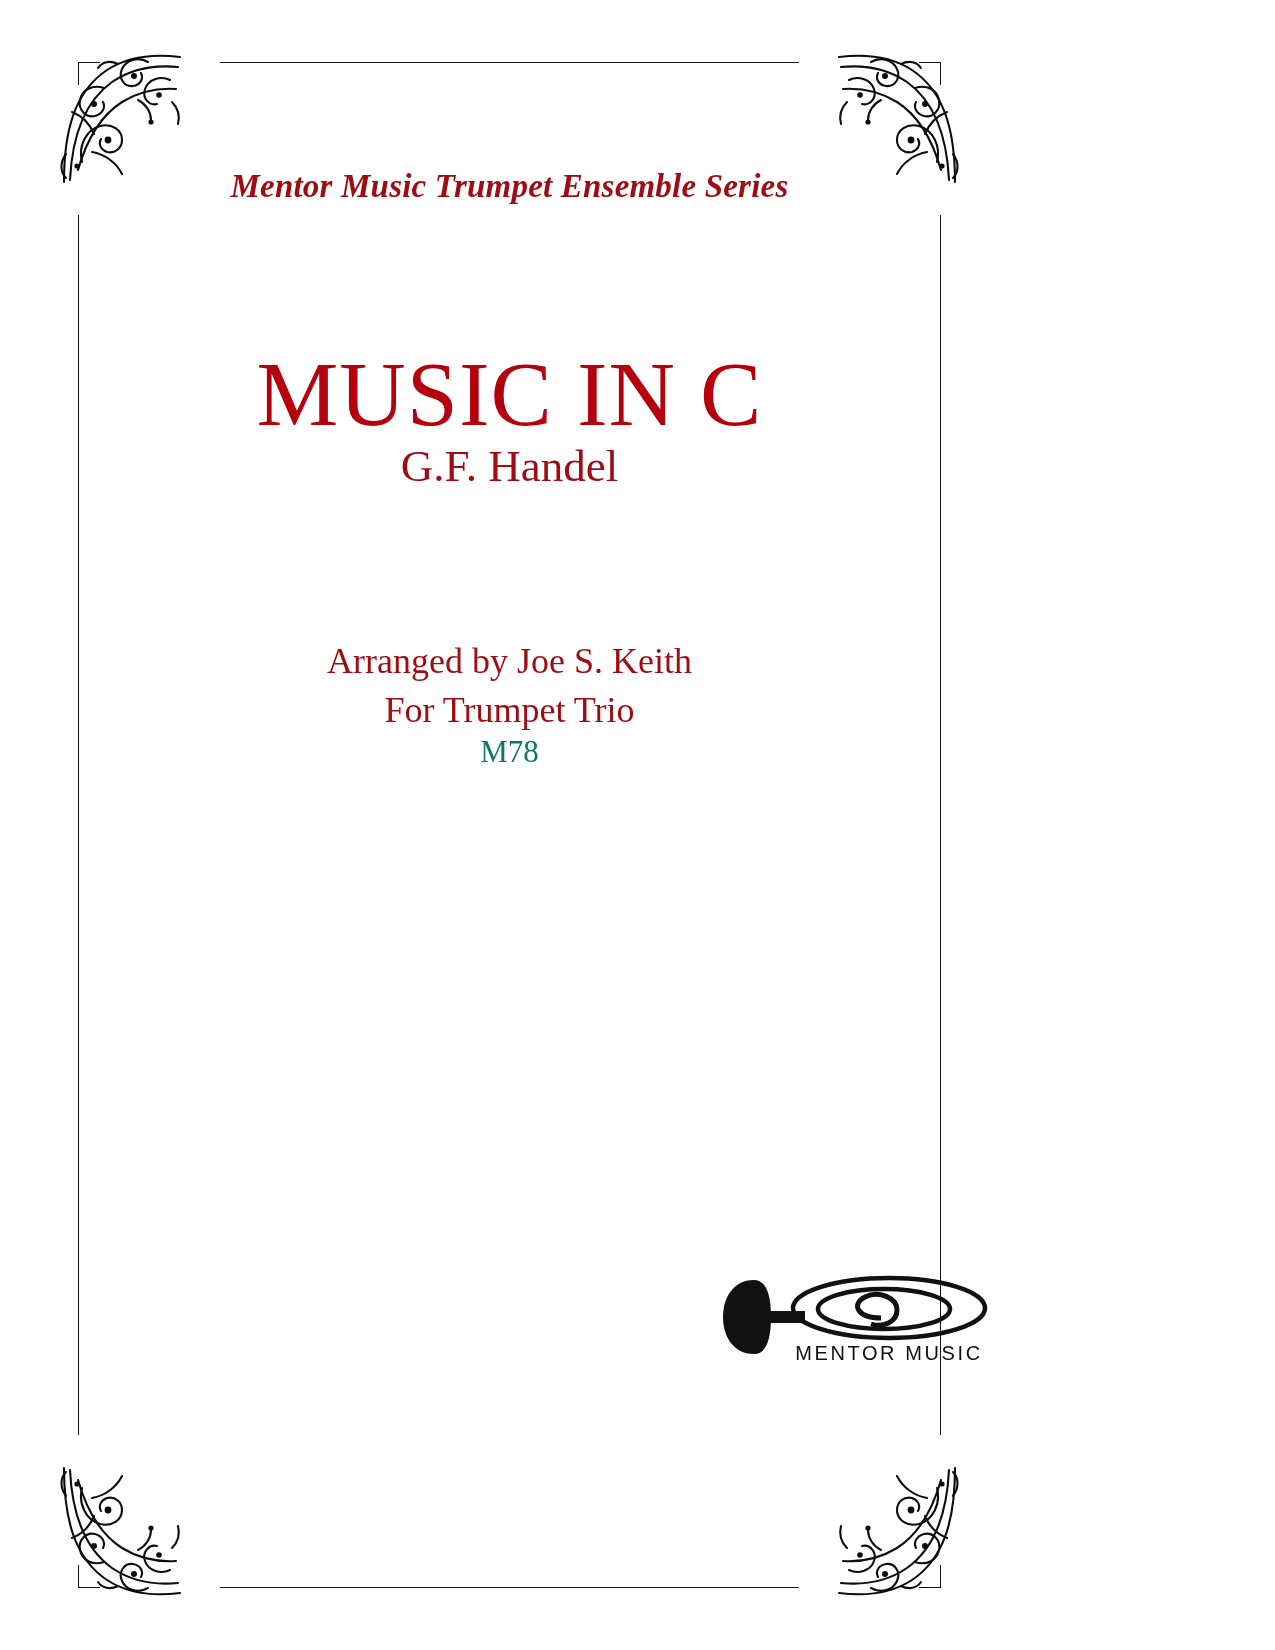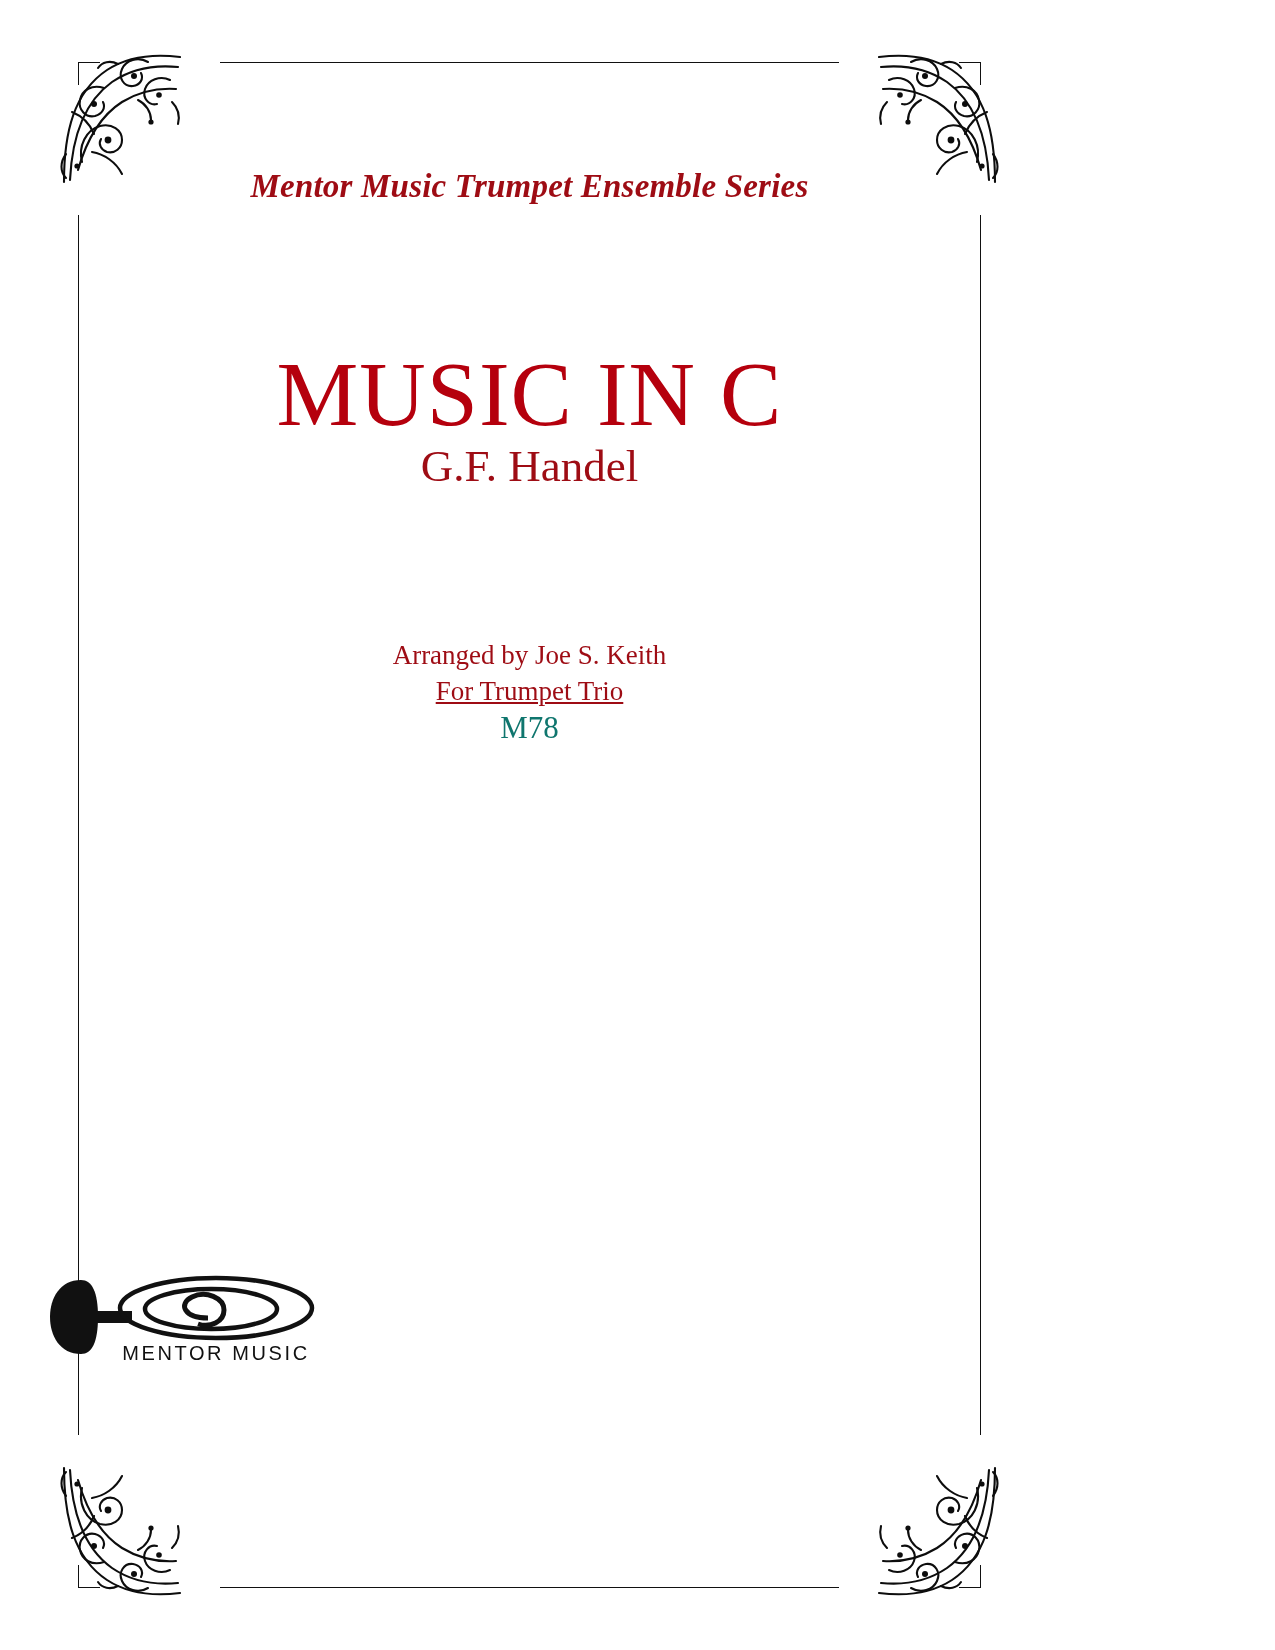--- a/index.html
+++ b/index.html
@@ -7,21 +7,20 @@
     padding: 0;
     background: #ffffff;
   }
   .page {
     position: relative;
     width: 1019px;
     height: 1650px;
     background: #ffffff;
     font-family: "Liberation Serif", serif;
     overflow: hidden;
-    padding-left: 40px;
   }
 
   
   .frame {
     position: absolute;
     left: 78px;
     top: 62px;
     right: 78px;
     bottom: 62px;
     border: 1.6px solid #111111;
@@ -74,39 +73,38 @@
     color: #b5000d;
     letter-spacing: 1px;
     line-height: 1;
   }
   .composer {
     font-size: 45px;
     color: #9e0c14;
   }
   .arranger {
     margin-top: 145px;
-    font-size: 27px;
+    font-size: 36px;
     color: #9e0c14;
     line-height: 1.35;
   }
-  .arranger .line2 { display: block; text-decoration: underline; }
+  .arranger .line2 { display: block; }
   .catalog {
     font-size: 31px;
     color: #0f766e;
   }
 
   
   .logo-wrap {
     position: absolute;
     left: 0;
-    right: 0;
+    right: 8px;
     top: 1262px;
     display: flex;
-    justify-content: flex-start;
-    margin-left: 48px;
+    justify-content: flex-end;
   }
   .logo {
     width: 290px;
     height: 110px;
   }
 </style>
 </head>
 <body>
 
 <div class="page">

